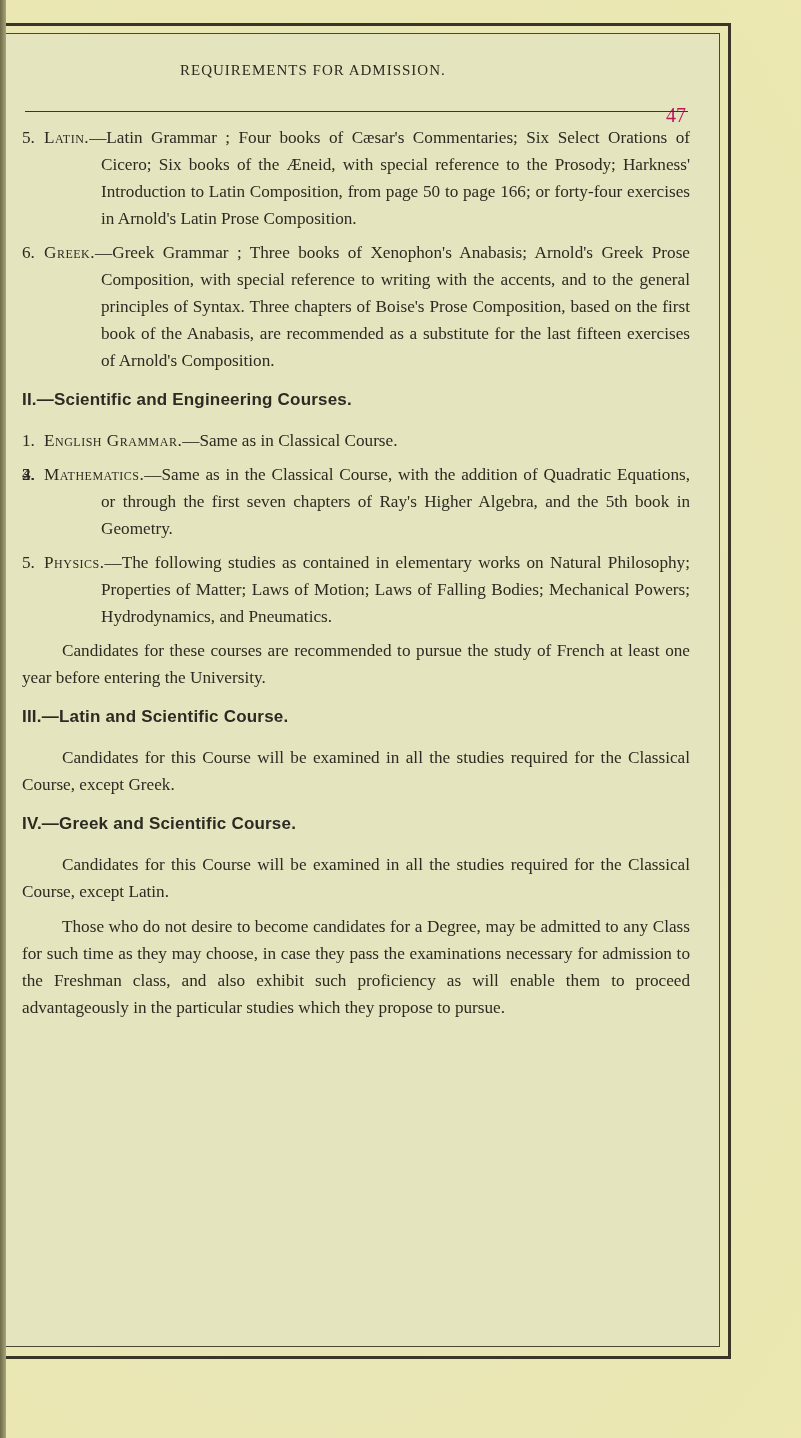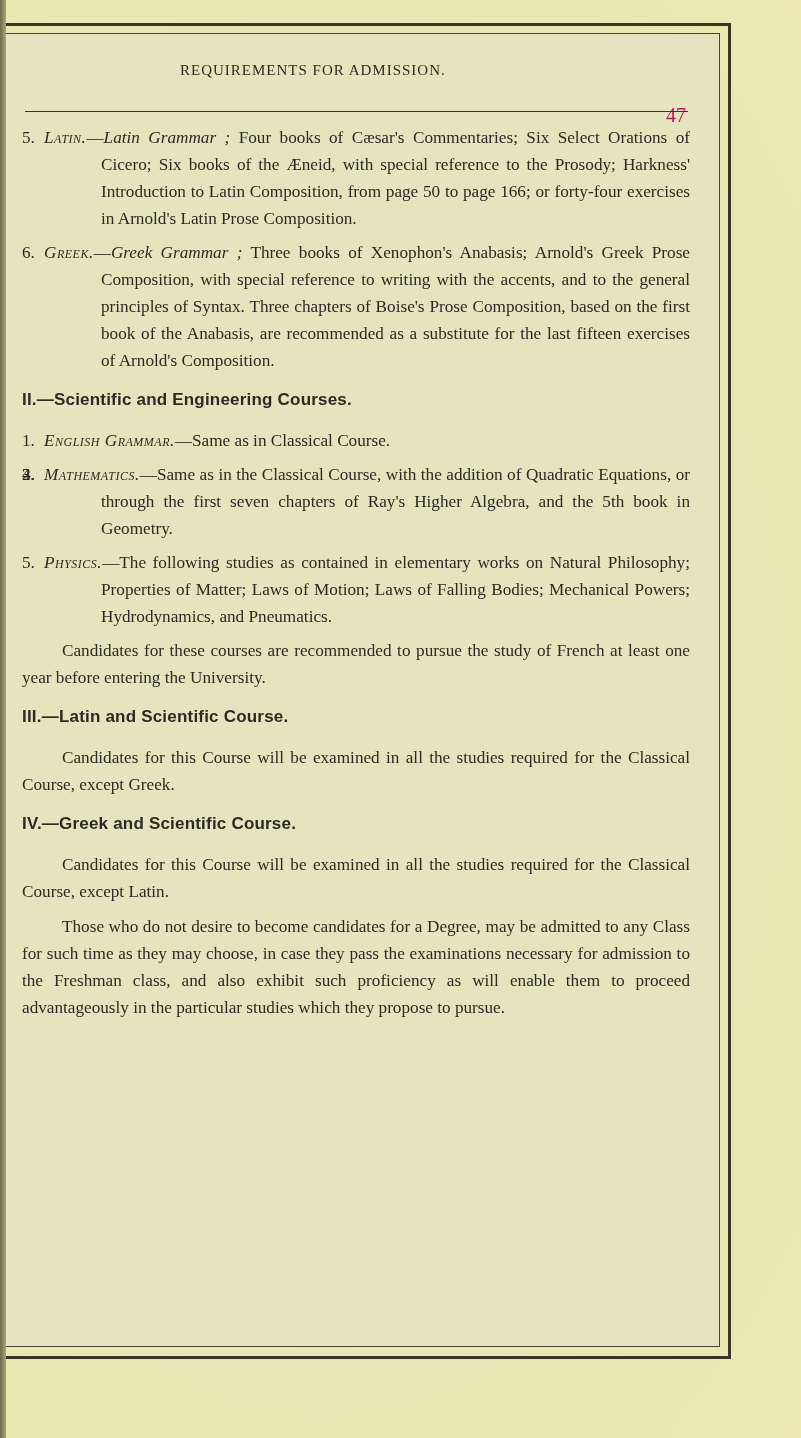--- a/index.html
+++ b/index.html
@@ -97,24 +97,22 @@
       left: 0;
       top: 0;
     }
     .item .first {
       margin-left: -57px;
       display: inline;
     }
     .sc {
       font-variant: small-caps;
       letter-spacing: 0.5px;
-      font-style: italic;
     }
     .it {
-      font-style: italic;
     }
     .section-heading {
       font-family: "Liberation Sans", "DejaVu Sans", sans-serif;
       font-weight: bold;
       font-size: 17px;
       margin: 12px 0 14px 0;
       letter-spacing: 0.2px;
     }
     .para {
       text-indent: 40px;

